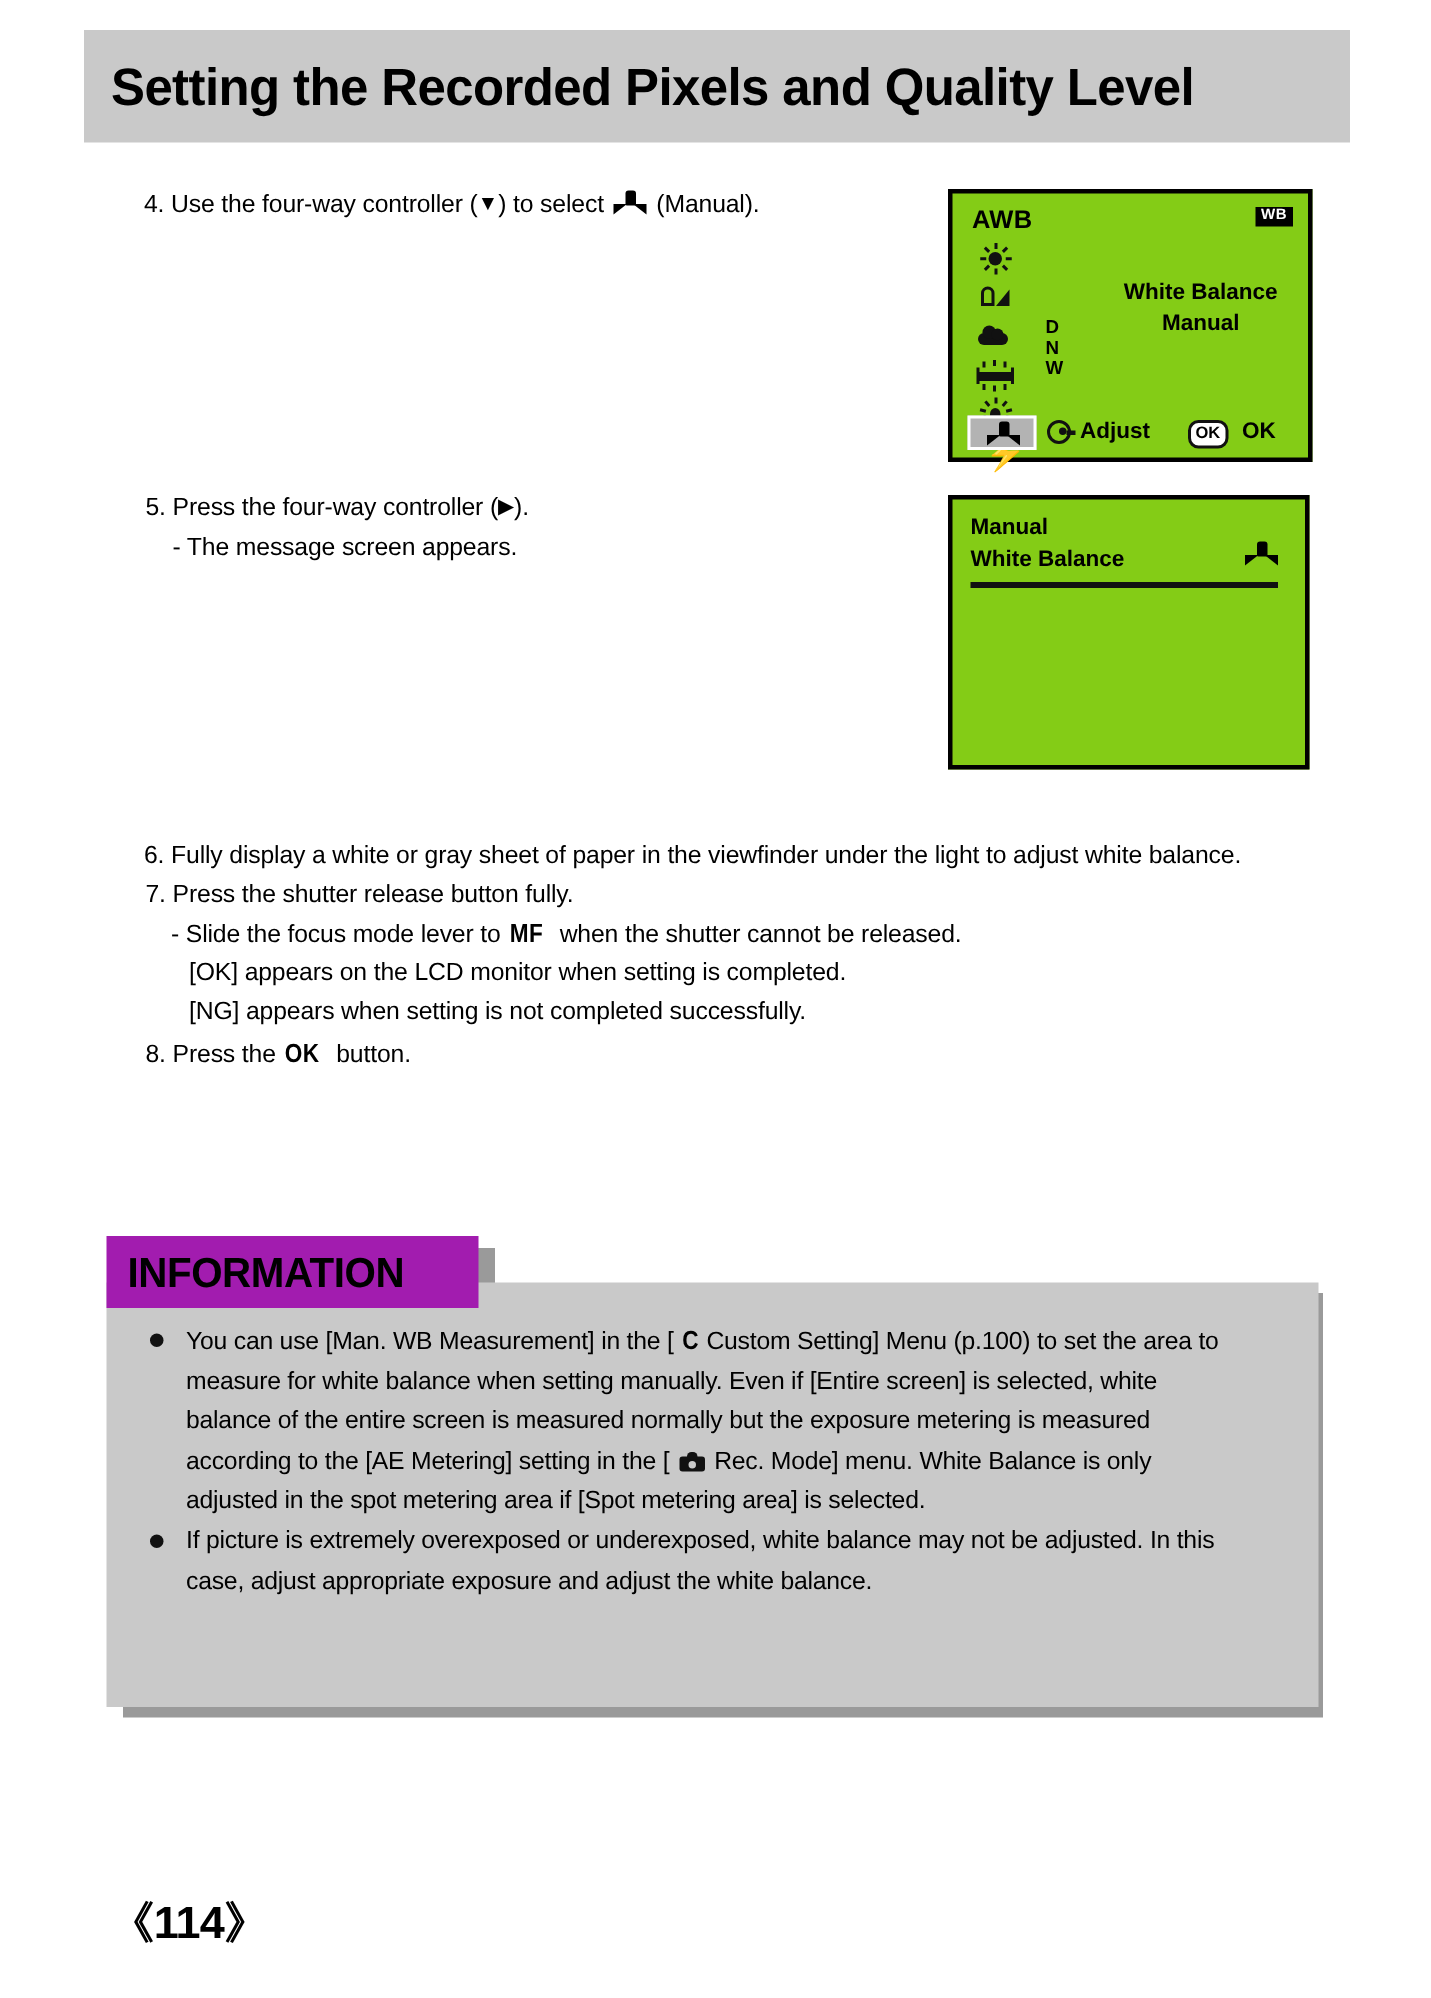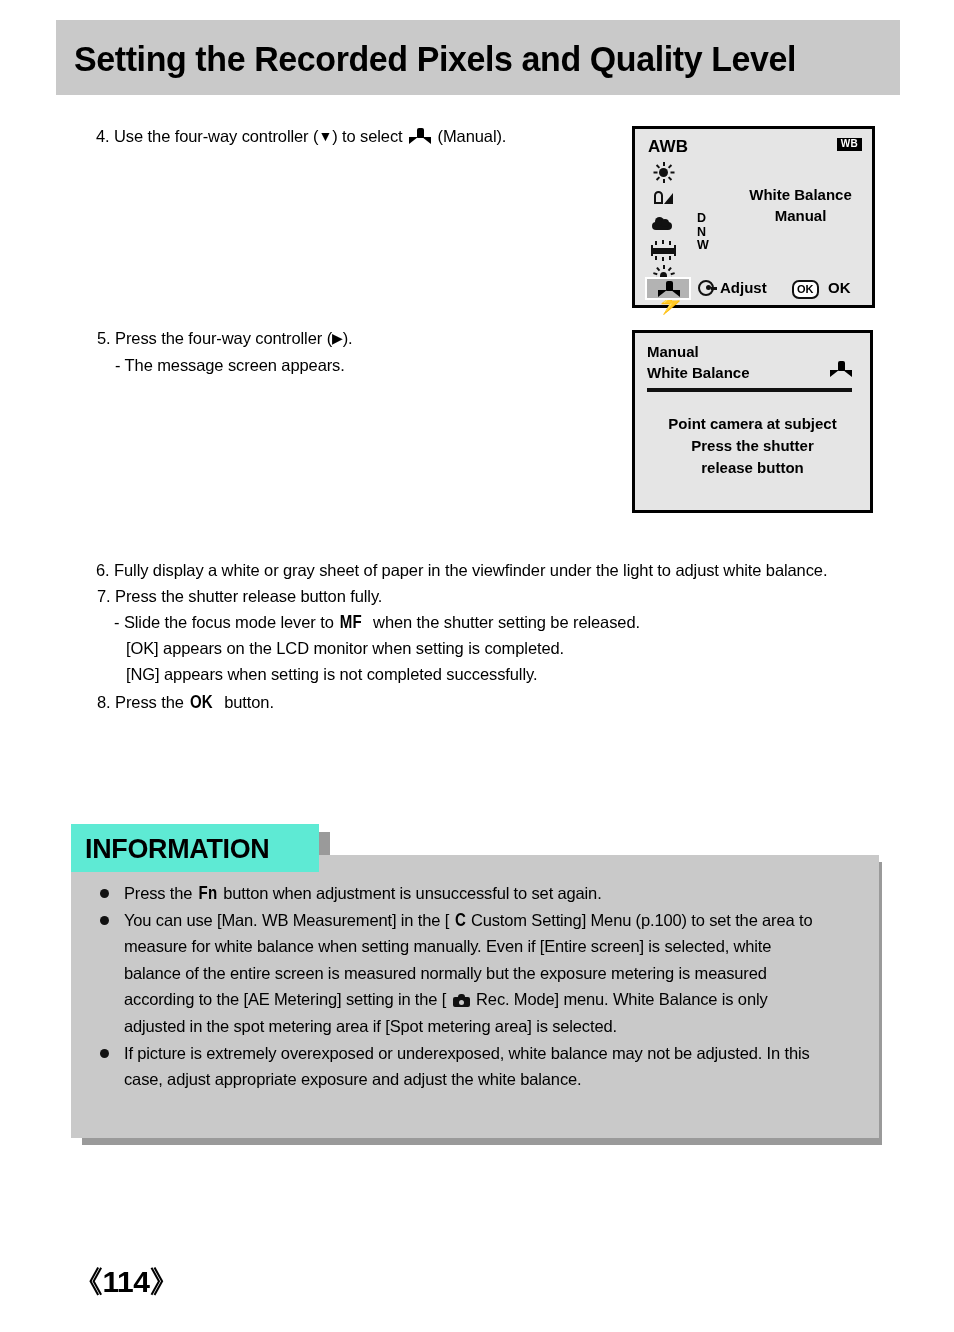--- a/index.html
+++ b/index.html
@@ -95,21 +95,21 @@
     position: absolute;
     right: 0px; top: 9px;
     width: 0; height: 0;
     border-right: 9px solid #000;
     border-bottom: 7px solid transparent;
   }
 
   
   .lcd {
     position: absolute;
-    background: #e5e5e5;
+    background: #84cc16;
     border: 3px solid #000;
     box-sizing: border-box;
   }
   .lcd1 { left: 632px; top: 126px; width: 243px; height: 182px; }
   .lcd2 { left: 632px; top: 330px; width: 241px; height: 183px; }
 
   .awb-label {
     position: absolute;
     left: 13px; top: 8px;
     font-size: 17px;
@@ -358,21 +358,21 @@
   .info-shadow {
     position: absolute;
     left: 82px; top: 832px;
     width: 248px; height: 48px;
     background: #9a9a9a;
   }
   .info-header {
     position: absolute;
     left: 71px; top: 824px;
     width: 248px; height: 48px;
-    background: #5eead4;
+    background: #a21caf;
     z-index: 3;
   }
   .info-header span {
     position: absolute;
     left: 14px; top: 9px;
     font-size: 28px;
     font-weight: bold;
     letter-spacing: -0.3px;
     transform: scaleX(0.96);
     transform-origin: left top;
@@ -547,43 +547,34 @@
   <div class="msg-title">
     <div>Manual</div>
     <div>White Balance</div>
   </div>
   <span class="wb-man-icon msg-icon">
       <span class="body"></span>
       <span class="wedgeL"></span>
       <span class="wedgeR"></span>
     </span>
   <div class="msg-rule"></div>
-  <div class="msg-body">
-    <div>Point camera at subject</div>
-    <div>Press the shutter</div>
-    <div>release button</div>
-  </div>
 </div>
 
 <div class="step-line step6">6. Fully display a white or gray sheet of paper in the viewfinder under the light to adjust white balance.</div>
 <div class="step-line step7">7. Press the shutter release button fully.</div>
-<div class="step-line step7a"><span>- Slide the focus mode lever to</span>&nbsp;<span class="bold-cond">MF</span>&nbsp;&nbsp;<span>when the shutter setting be released.</span></div>
+<div class="step-line step7a"><span>- Slide the focus mode lever to</span>&nbsp;<span class="bold-cond">MF</span>&nbsp;&nbsp;<span>when the shutter cannot be released.</span></div>
 <div class="step-line step7b">[OK] appears on the LCD monitor when setting is completed.</div>
 <div class="step-line step7c">[NG] appears when setting is not completed successfully.</div>
 <div class="step-line step8"><span>8. Press the</span>&nbsp;<span class="bold-cond">OK</span>&nbsp;&nbsp;<span>button.</span></div>
 
 <div class="info-body-shadow"></div>
 <div class="info-body">
   <div class="info-list">
 
 
-    <div class="info-item">
-      <span class="dot"></span>
-      <span>Press the</span>&nbsp;<span class="bold-cond">Fn</span>&nbsp;<span>button when adjustment is unsuccessful to set again.</span>
-    </div>
 
     <div class="info-item">
       <span class="dot"></span>
       <span>You can use [Man. WB Measurement] in the [</span>&nbsp;<span class="bold-cond">C</span>&nbsp;<span>Custom Setting] Menu (p.100) to set the area to</span>
       <div>measure for white balance when setting manually. Even if [Entire screen] is selected, white</div>
       <div>balance of the entire screen is measured normally but the exposure metering is measured</div>
       <div><span>according to the [AE Metering] setting in the [</span>&nbsp;<span class="cam-icon"><span class="bodyc"></span><span class="hump"></span><span class="lens"></span></span>&nbsp;<span>Rec. Mode] menu. White Balance is only</span></div>
       <div>adjusted in the spot metering area if [Spot metering area] is selected.</div>
     </div>
 

